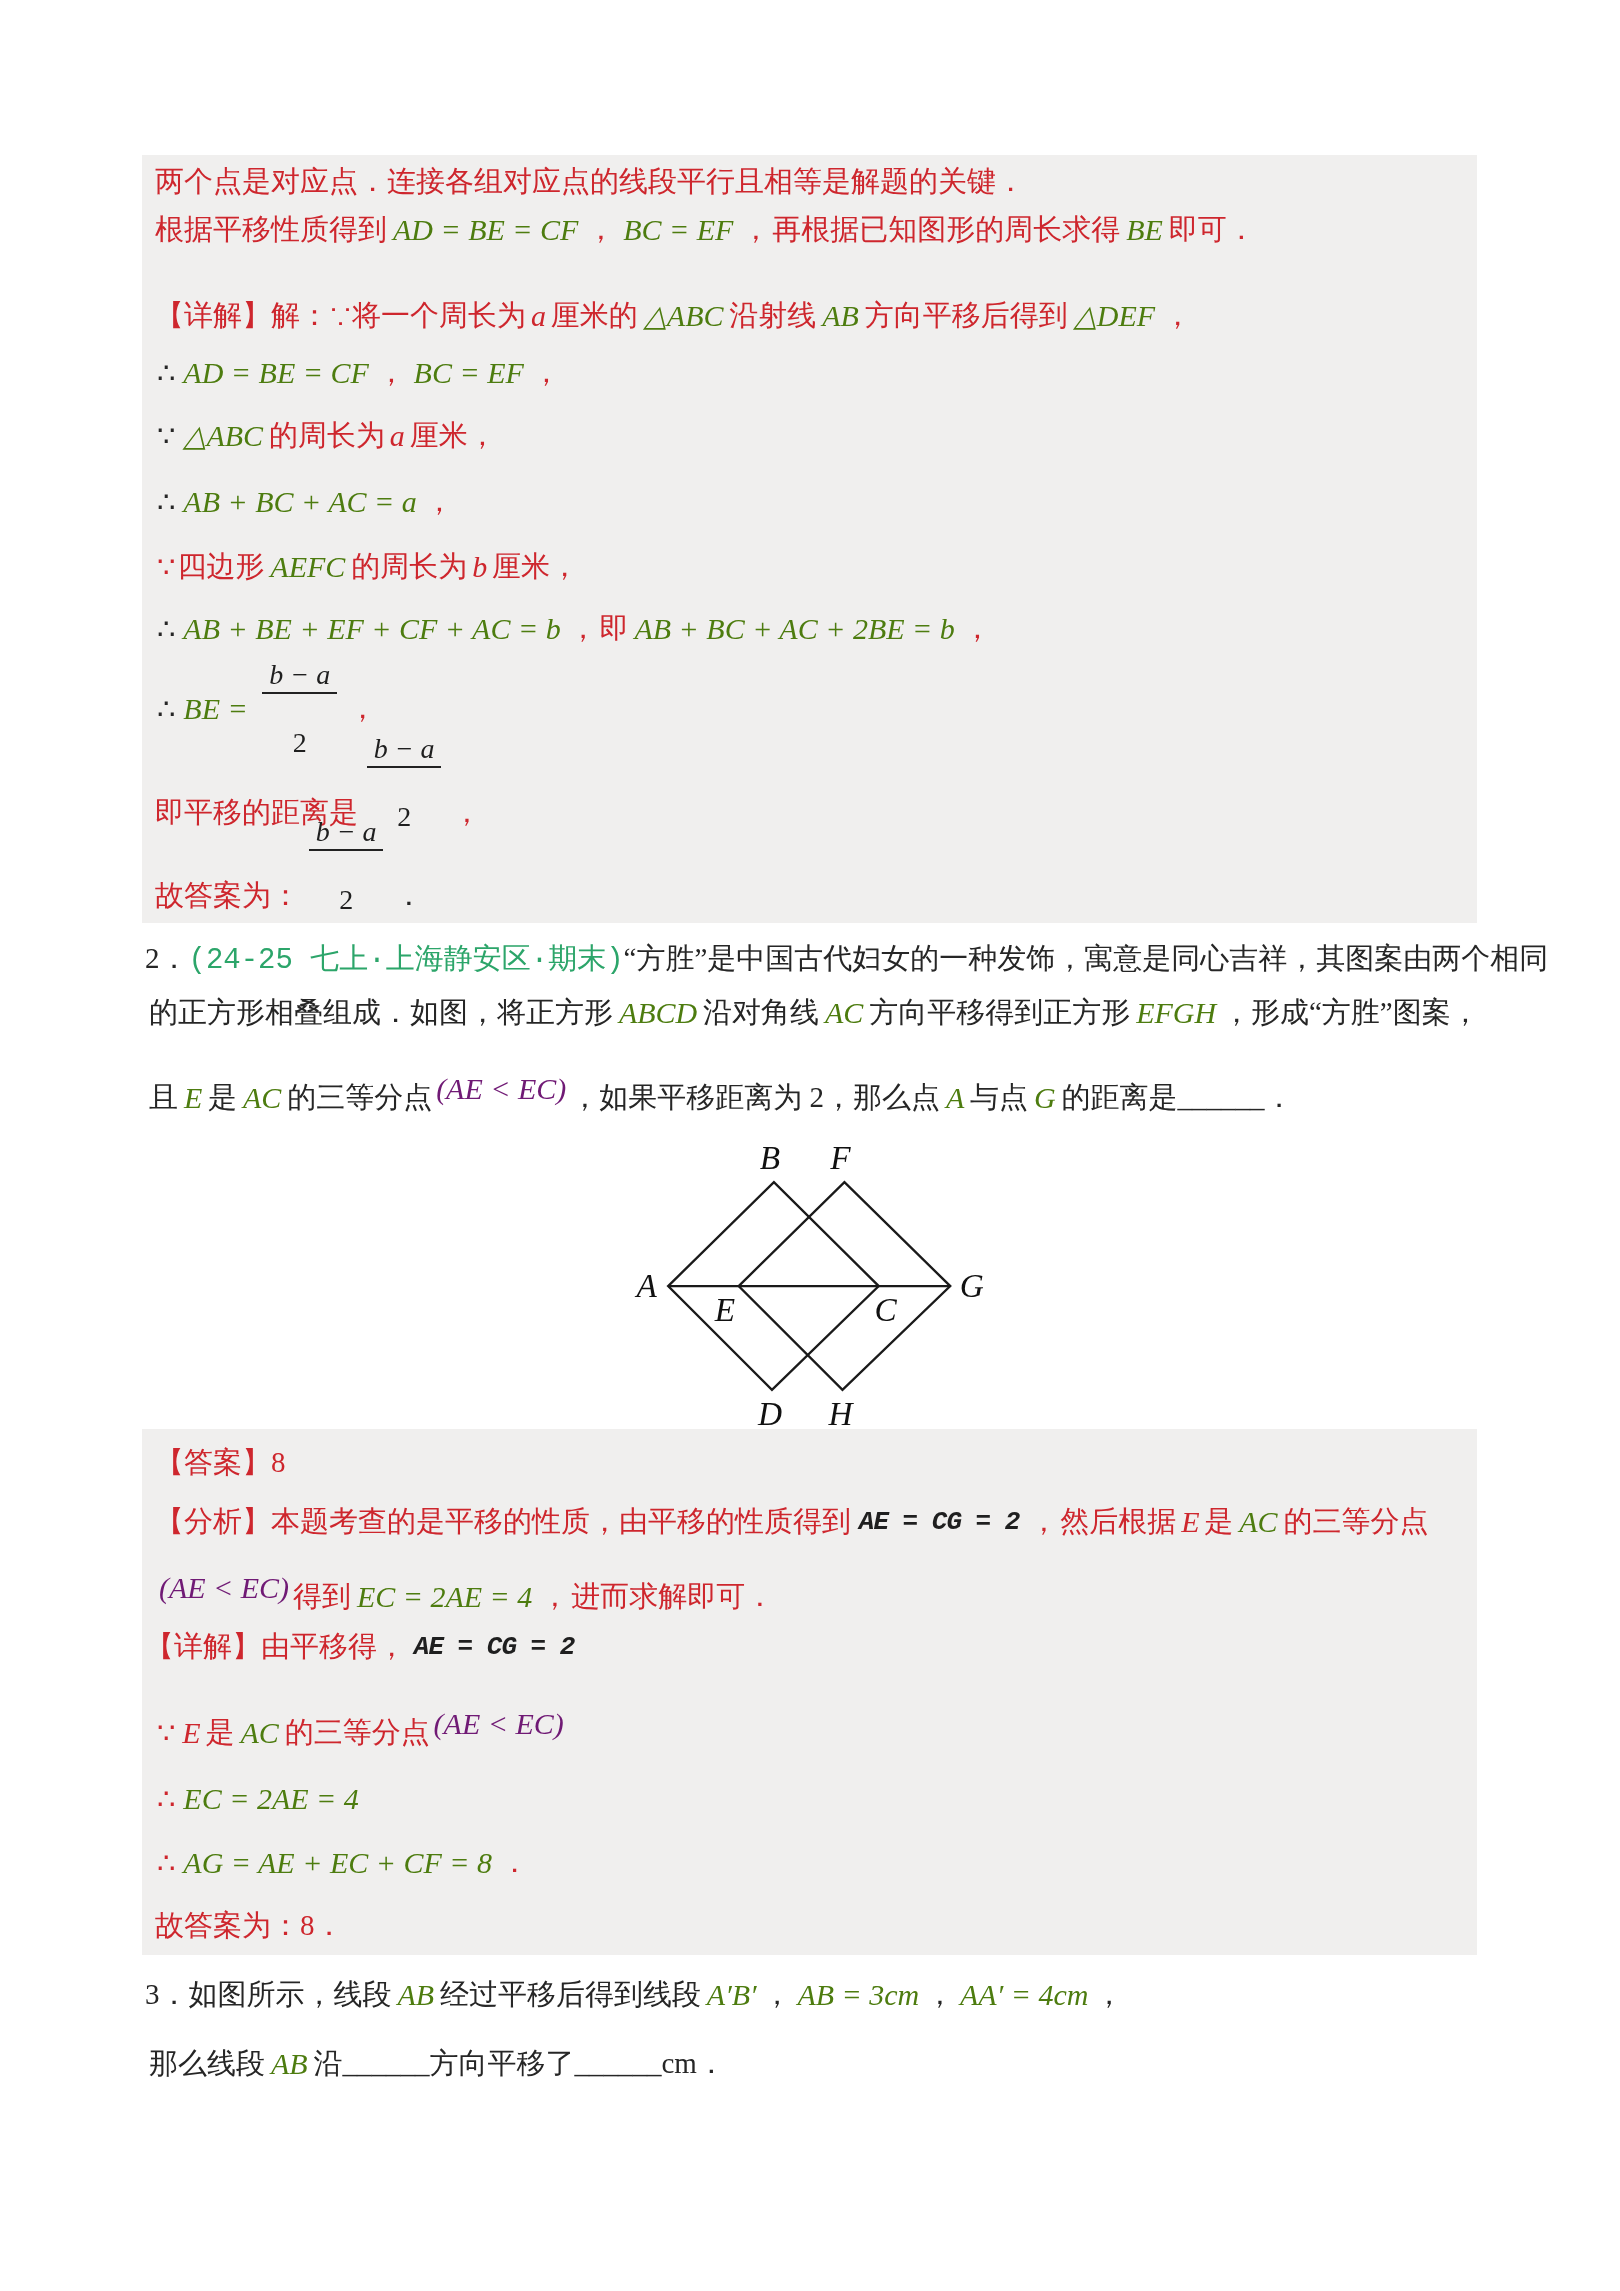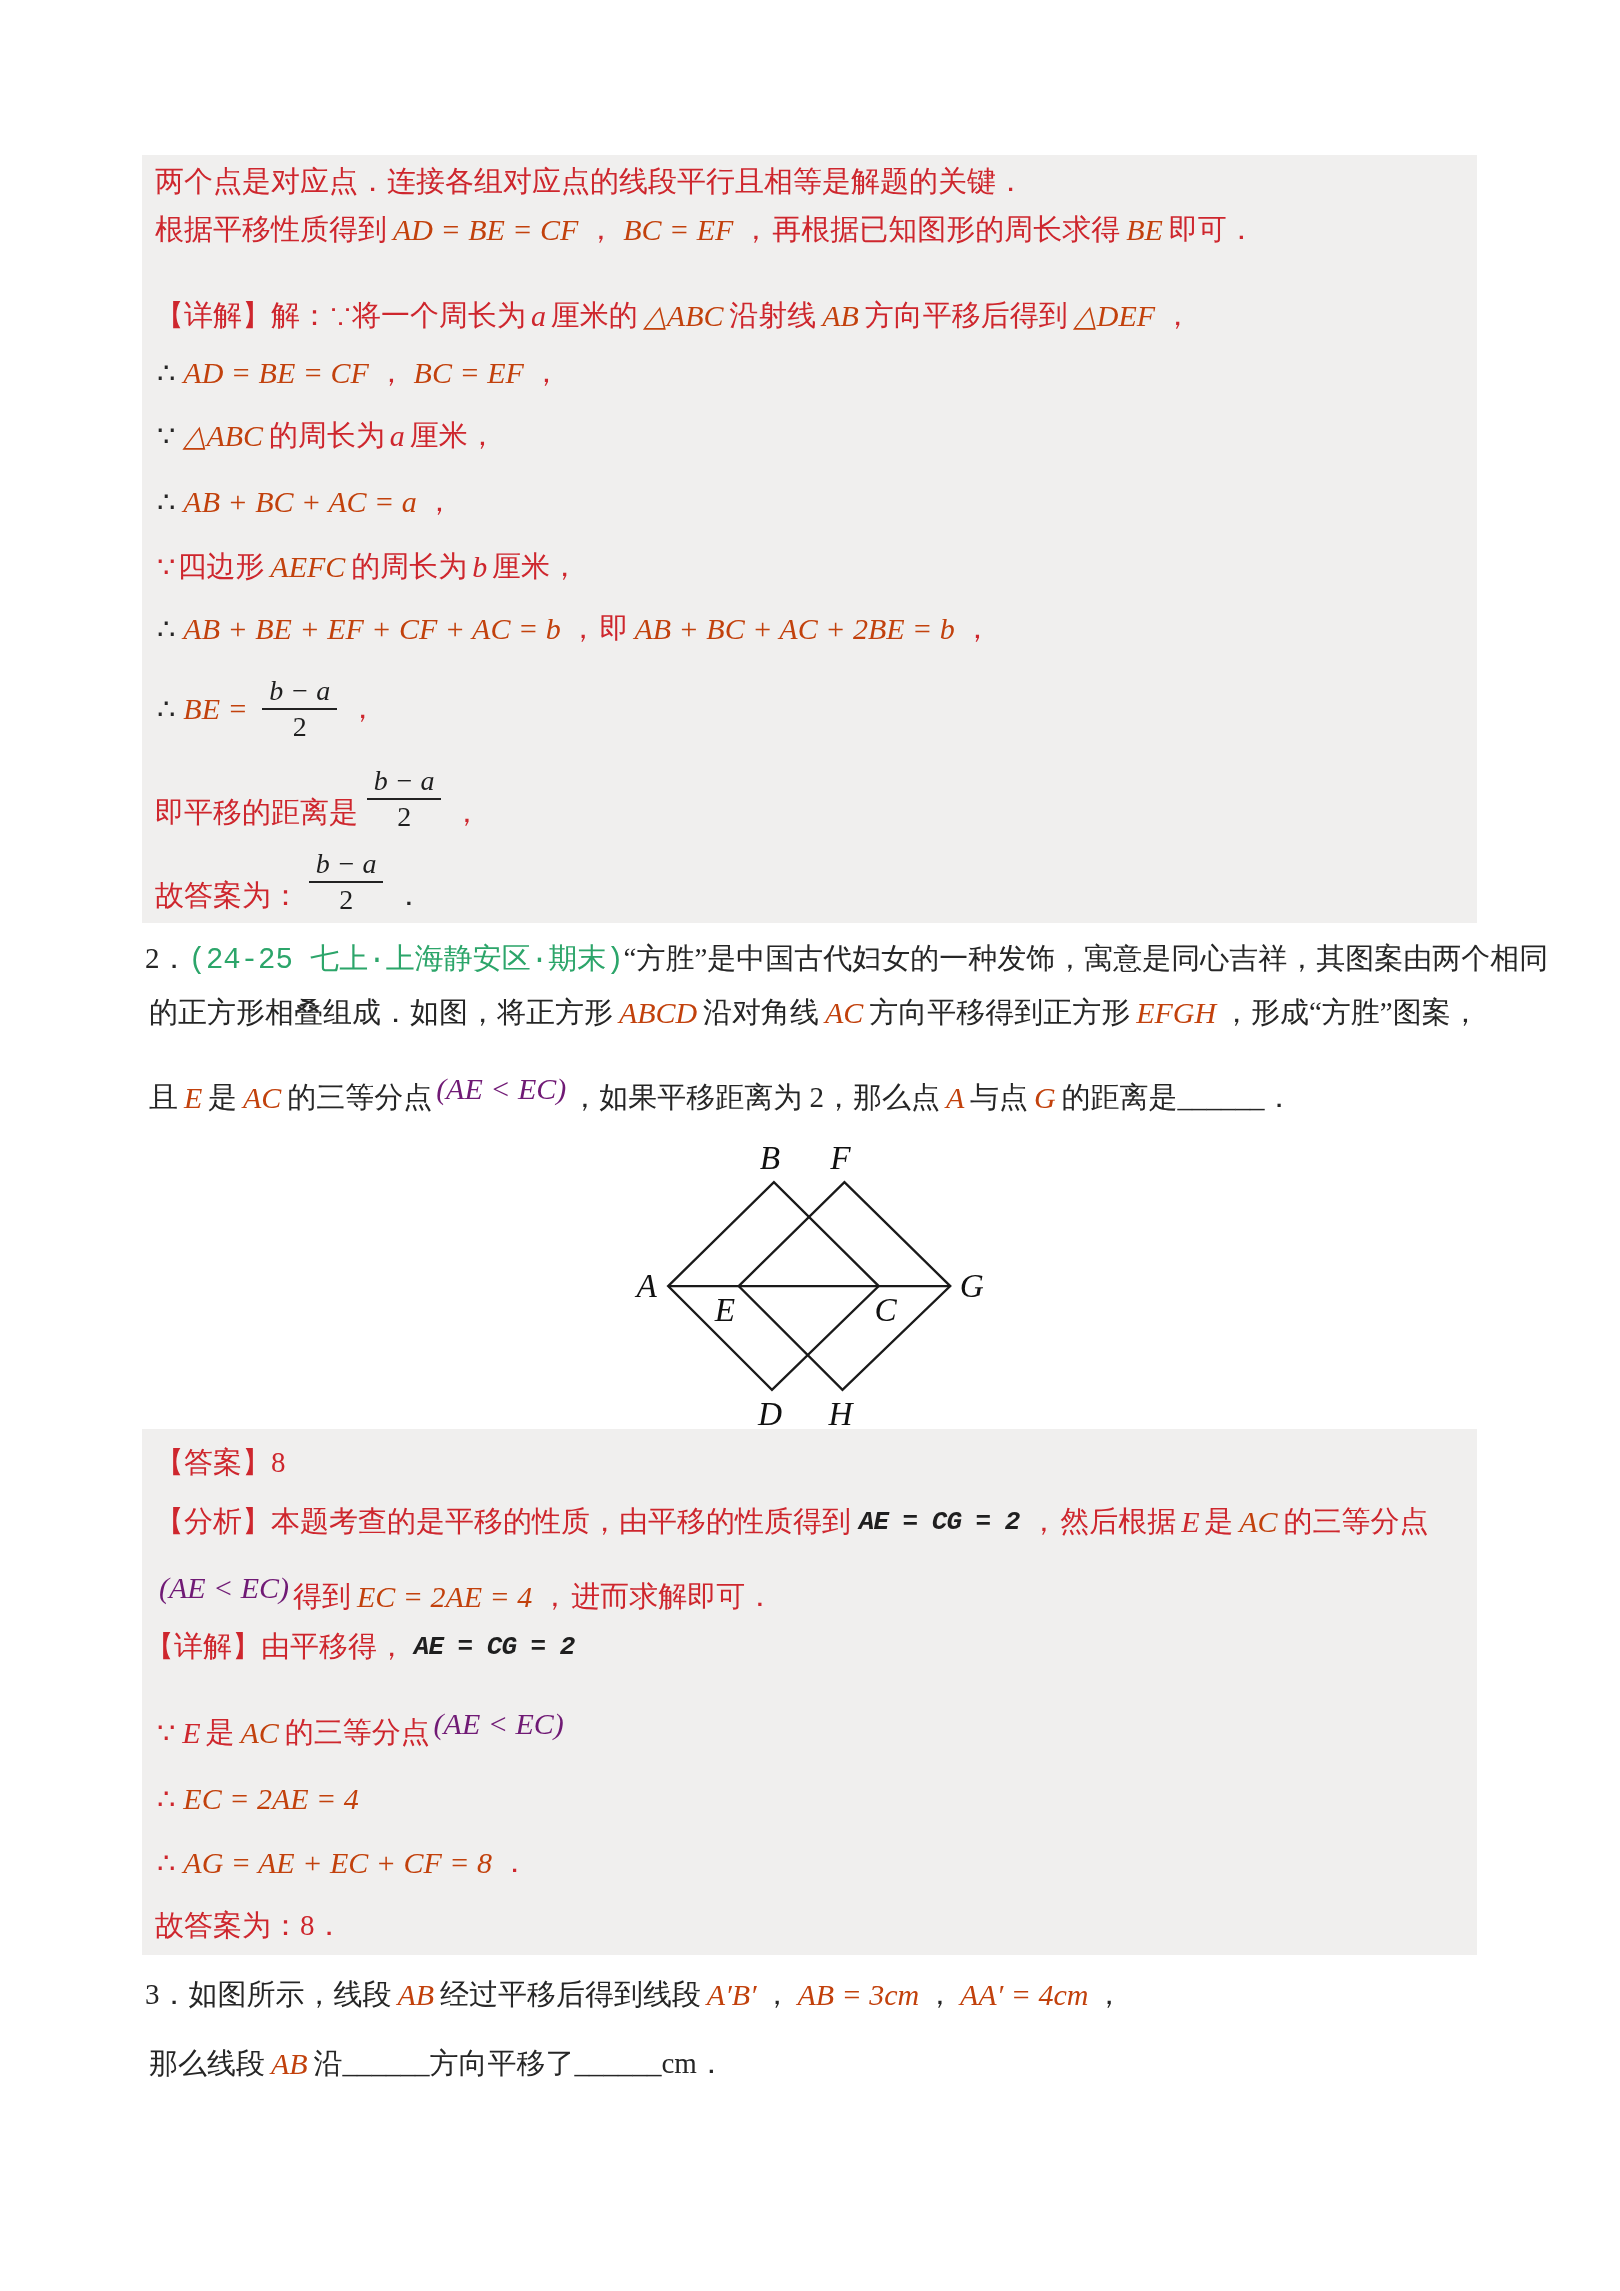--- a/index.html
+++ b/index.html
@@ -11,27 +11,27 @@
   .line{position:absolute;height:43px;display:flex;align-items:center;white-space:nowrap;
         font-size:29px;color:#262626;}
   .line.tall{height:74px;}
   .line.vend{align-items:flex-end;}
   
   .run-r{color:#ce262d;}
   .run-rs{color:#ce262d;margin:0 2px;}
   .run-k{color:#262626;}
   .run-ks{color:#262626;margin:0 2px;}
   .run-g{color:#2ca56a;font-family:Liberation Mono, monospace;}
-  .run-m{font-style:italic;font-size:30px;color:#c2410c;margin:0 5.9px;}
+  .run-m{font-style:italic;font-size:30px;color:#4d7c0f;margin:0 5.9px;}
   .run-mr{font-style:italic;font-size:30px;color:#ce262d;margin:0 4.9px;}
   .run-mb{font-family:Liberation Mono, monospace;font-style:italic;font-weight:700;
           font-size:26px;color:#1f1f1f;margin:0 7.8px;letter-spacing:-1px;}
   .run-mp{font-style:italic;font-size:30px;color:#701a75;margin:0 3.9px;position:relative;top:-8.8px;}
   .frac{display:inline-flex;flex-direction:column;align-items:center;margin:0 8.8px;
-        font-style:italic;font-size:28px;color:#1f1f1f;line-height:1.15;}
+        font-style:italic;font-size:28px;color:#1f1f1f;line-height:1.15;gap:32px;}
   .frac .fn{border-bottom:2px solid #222;padding:0 6.9px 1px;}
   .frac .fd{font-style:normal;padding-top:1px;}
   #figure-wrap{position:absolute;top:1137px;left:627px;width:382px;height:304px;}
   #figure-wrap svg{width:100%;height:100%;}
   .fig-label{font-family:"Liberation Serif",serif;font-style:italic;font-size:34px;fill:#111;}
   .fig-stroke{fill:none;stroke:#1a1a1a;stroke-width:2.4;}
 </style>
 </head>
 <body>
 

